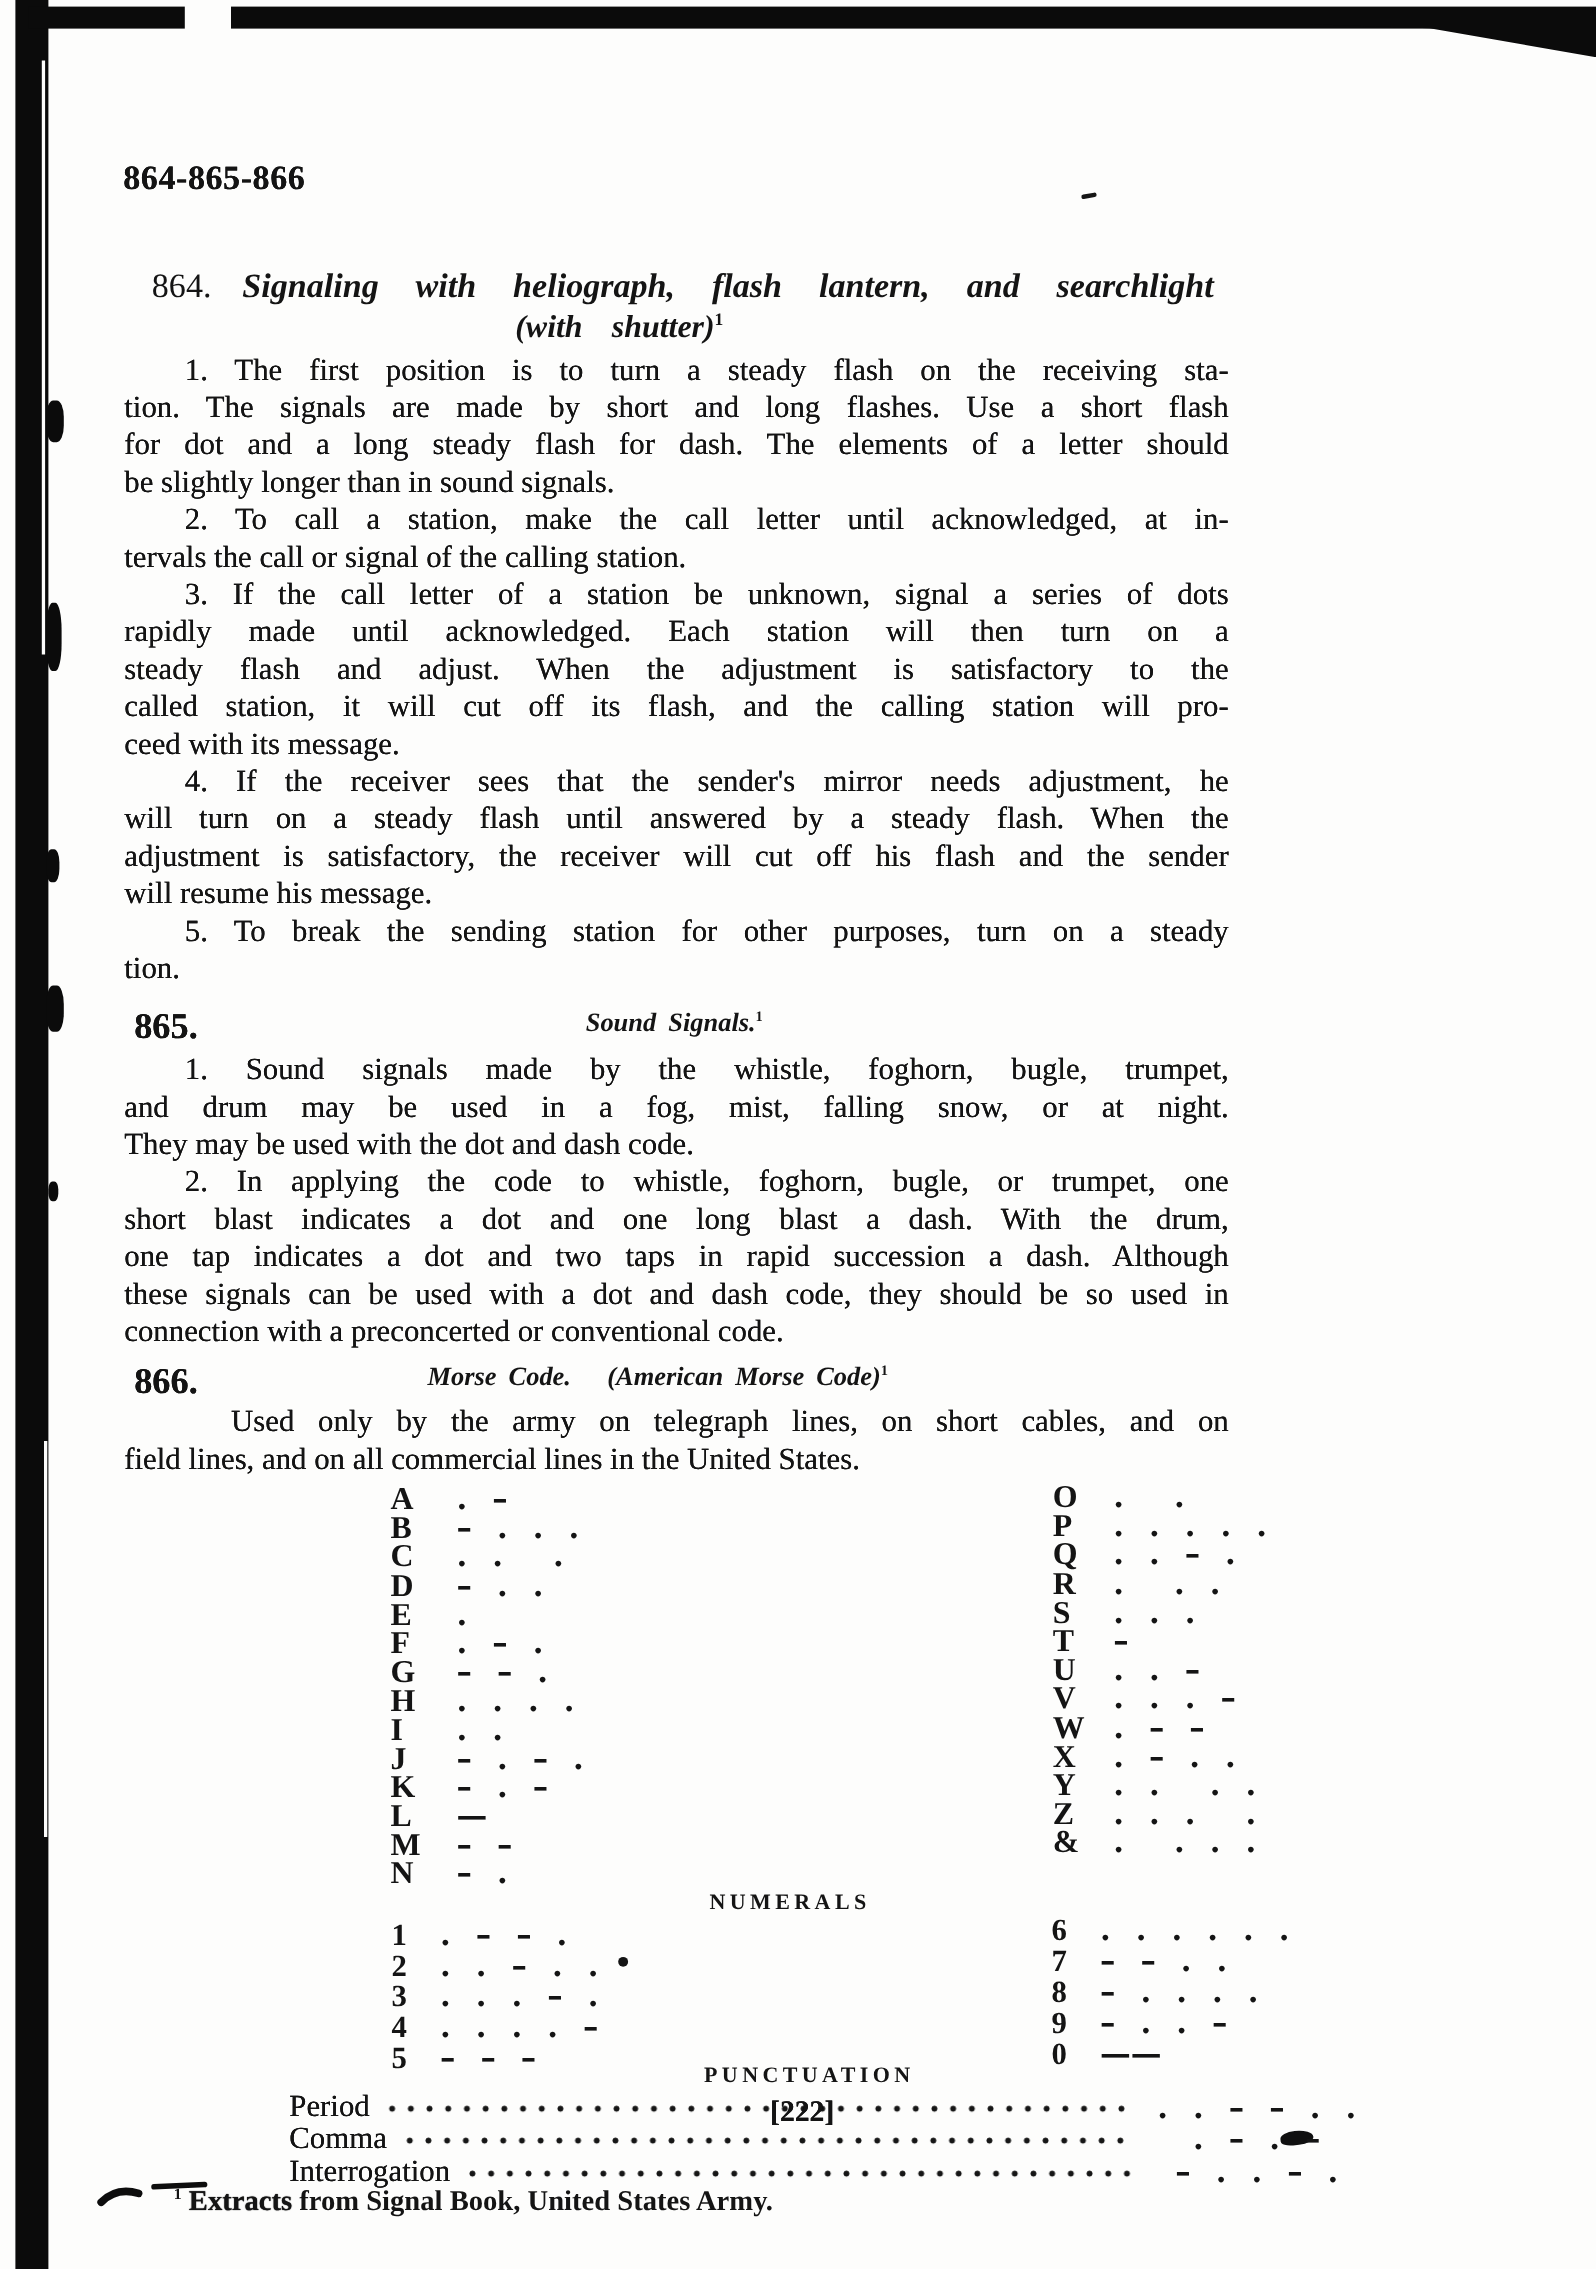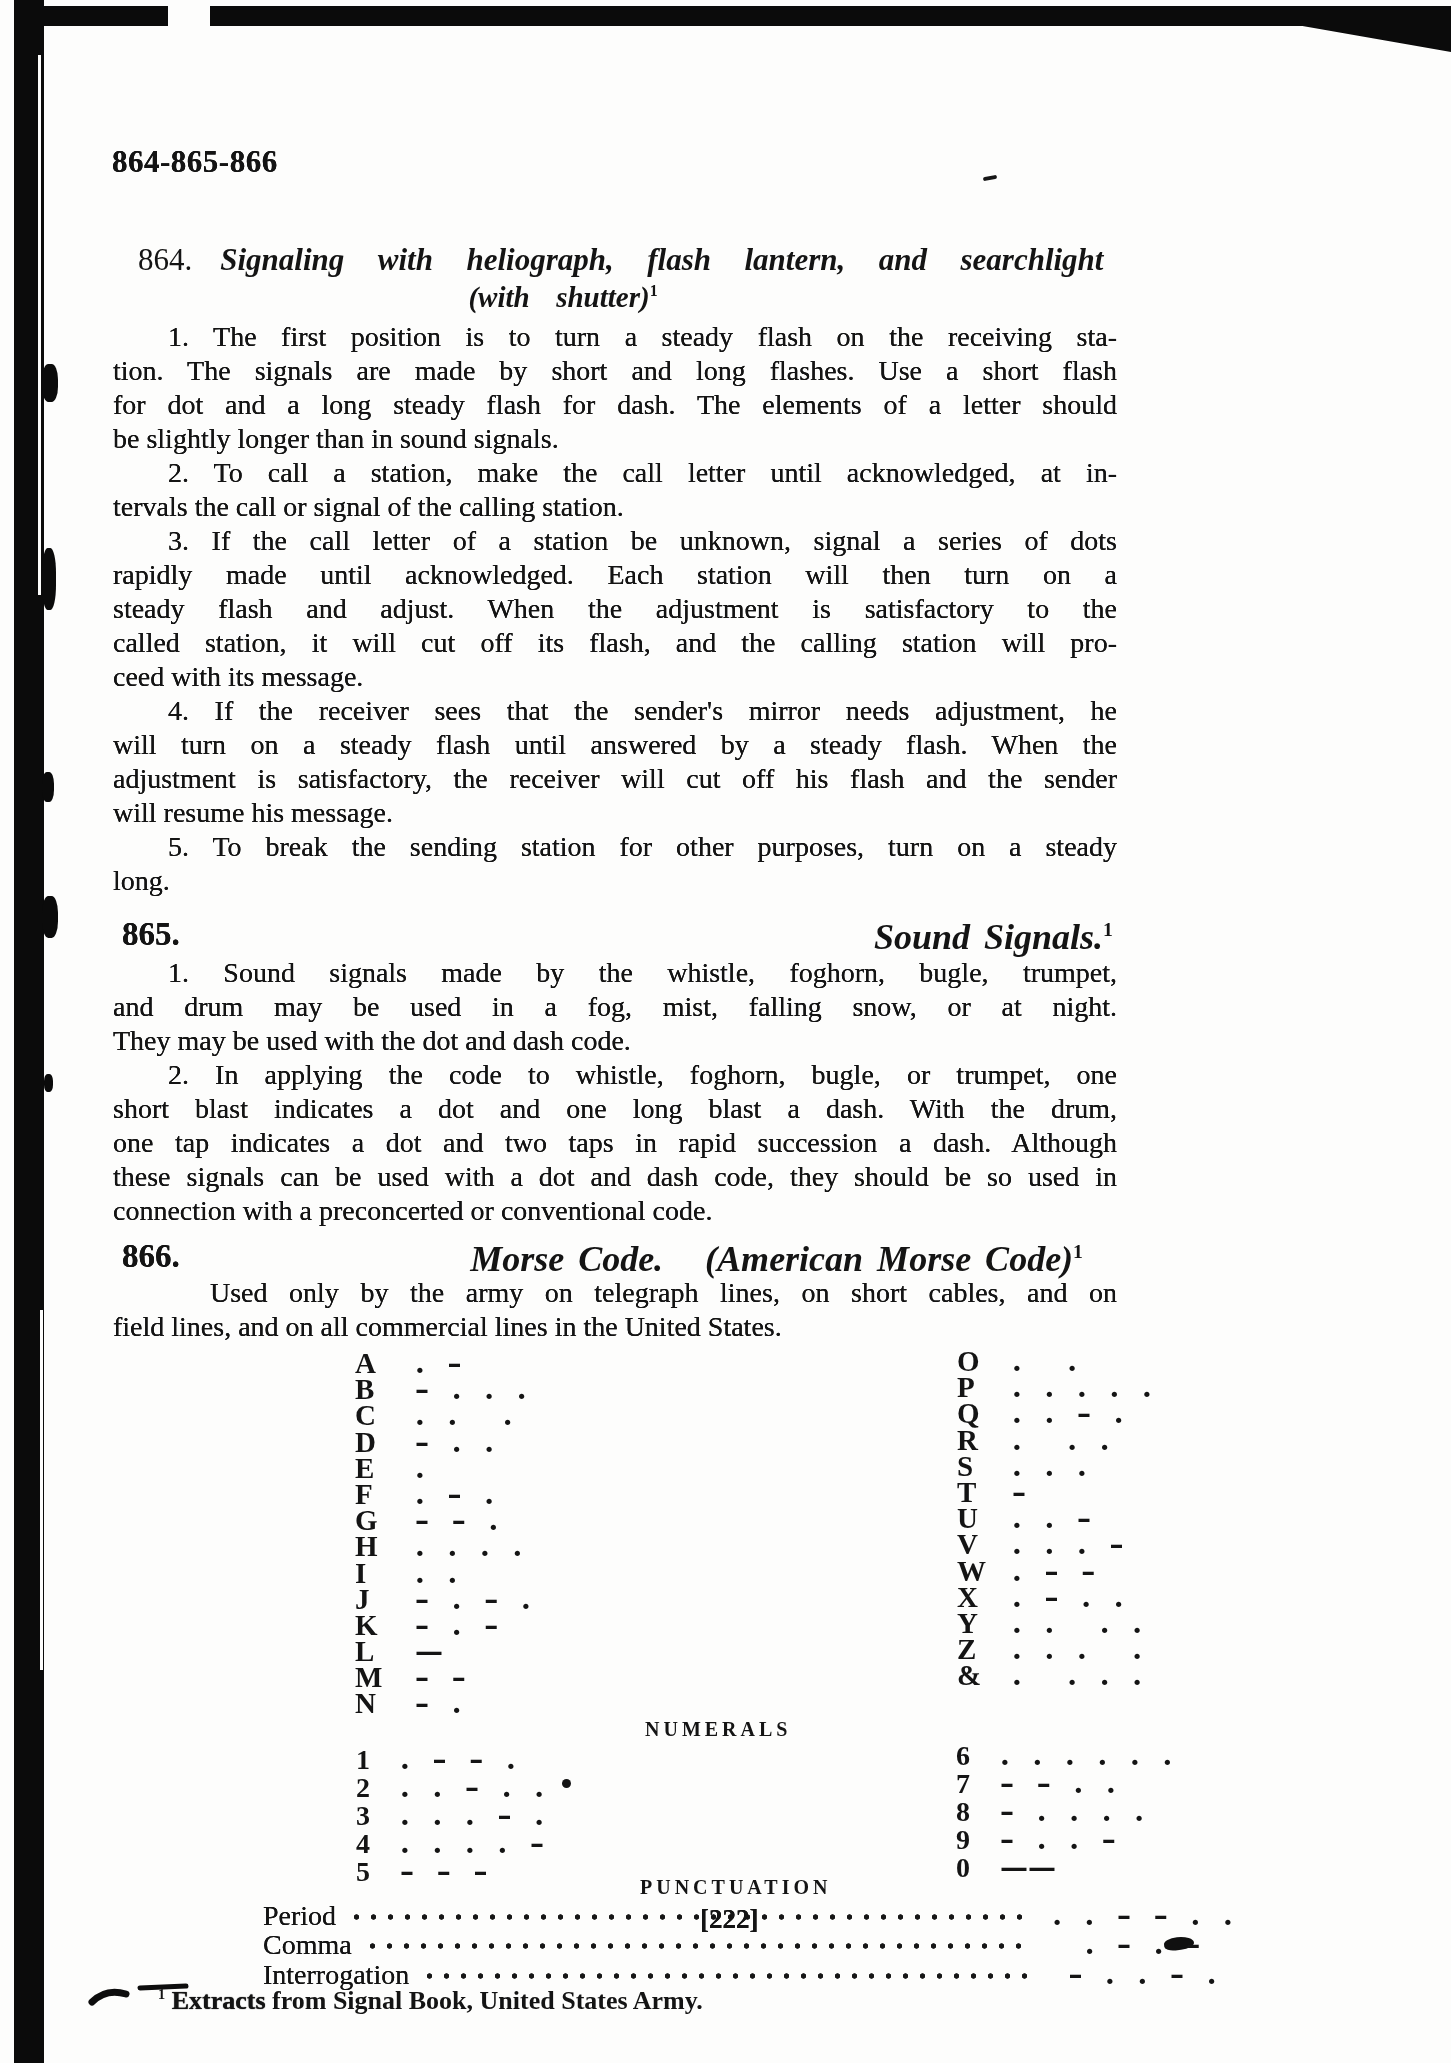--- a/index.html
+++ b/index.html
@@ -45,21 +45,21 @@
   .tb865{left:113px;top:956px;width:1004px;}
   .tb866{left:113px;top:1276px;width:1004px;}
   .line{white-space:normal;}
   .line.just{text-align:justify;text-align-last:justify;}
   .line.ind{text-indent:55px;}
   .line.ind2{text-indent:97px;}
 
   .hrow-num{position:absolute;left:122px;font-size:33px;font-weight:700;}
   .h865num{top:916px;}
   .h866num{top:1238px;}
-  .hcenter{position:absolute;left:113px;text-align:right;font-size:36px;font-weight:700;
+  .hcenter{position:absolute;left:113px;text-align:center;font-size:24px;font-weight:700;
            font-style:italic;white-space:pre;word-spacing:5px;}
   .h865t{top:916px;width:1000px;}
   .h866t{top:1238px;width:970px;}
 
   
   .mcol{position:absolute;}
   .morse-left{left:355px;top:1350px;}
   .morse-right{left:957px;top:1348px;}
   .mrow{display:flex;height:26.2px;align-items:baseline;}
   .mletter{width:60px;font-size:29px;font-weight:700;line-height:26px;}
@@ -149,21 +149,21 @@
       <div class="line ind just">4.  If the receiver sees that the sender's mirror needs adjustment, he</div>
 
       <div class="line just">will turn on a steady flash until answered by a steady flash.  When the</div>
 
       <div class="line just">adjustment is satisfactory, the receiver will cut off his flash and the sender</div>
 
       <div class="line">will resume his message.</div>
 
       <div class="line ind just">5.  To break the sending station for other purposes, turn on a steady</div>
 
-      <div class="line">long.</div>
+      <div class="line">tion.</div>
     </div>
 
   <div class="hrow-num h865num ink">865.</div>
   <div class="hcenter h865t"><span>Sound Signals.</span><sup>1</sup></div>
   <div class="textblock tb865 ink">
 
       <div class="line ind just">1.  Sound signals made by the whistle, foghorn, bugle, trumpet,</div>
 
       <div class="line just">and drum may be used in a fog, mist, falling snow, or at night.</div>
 

